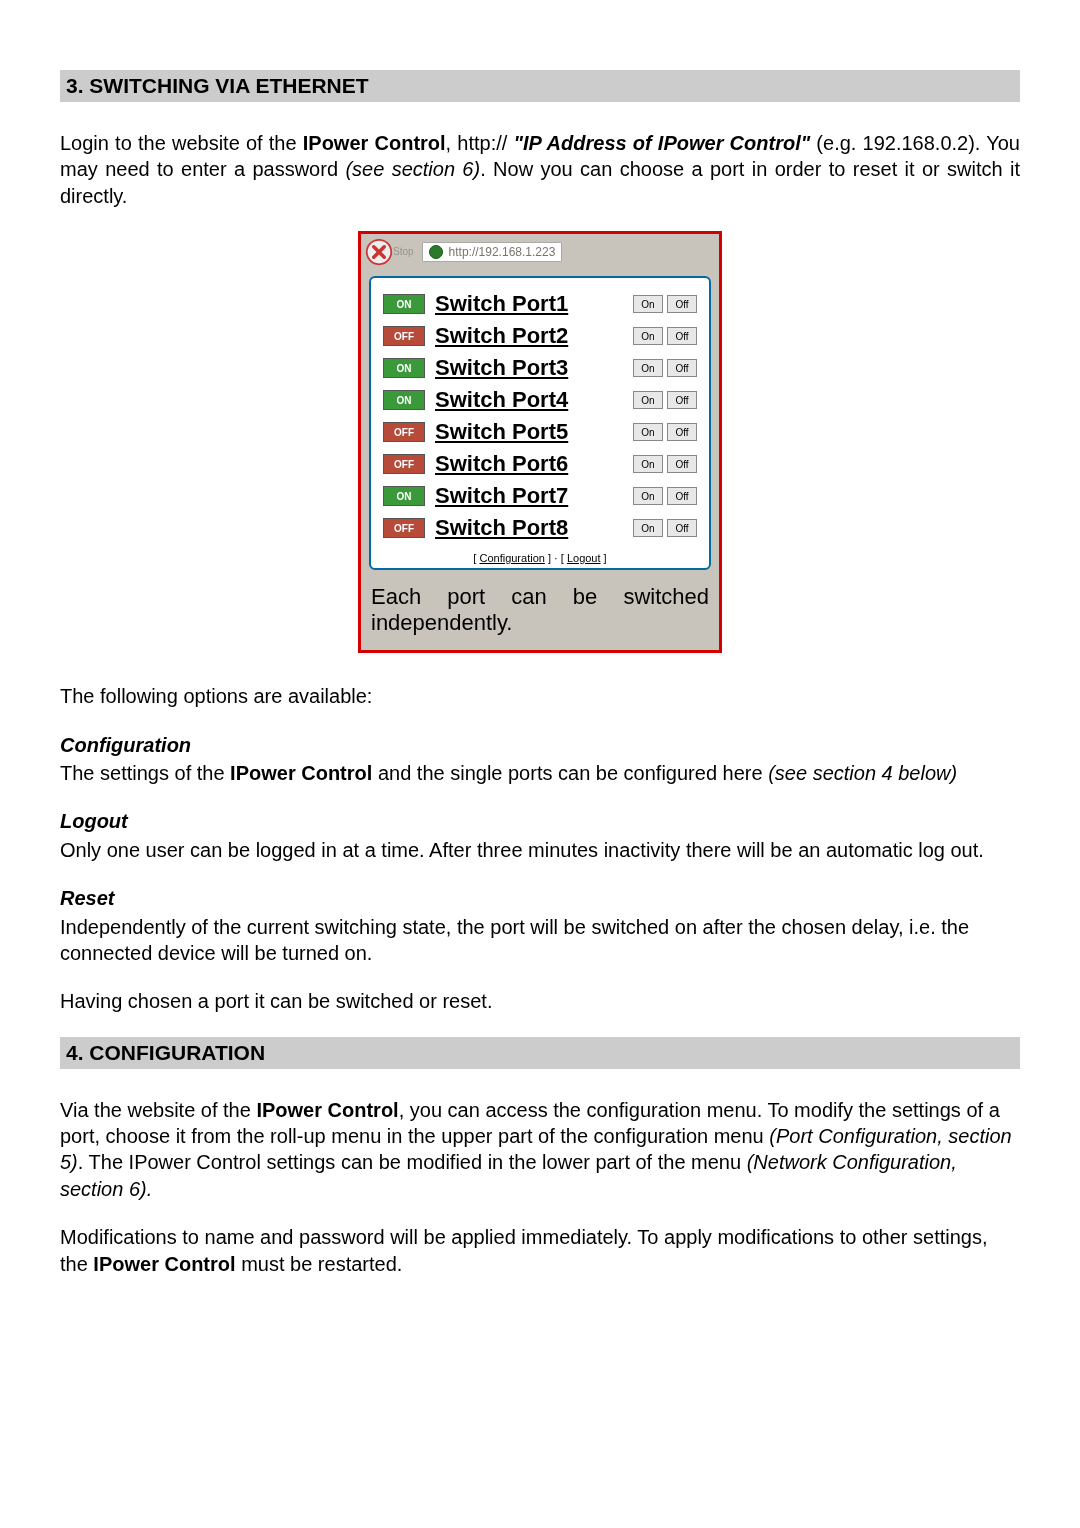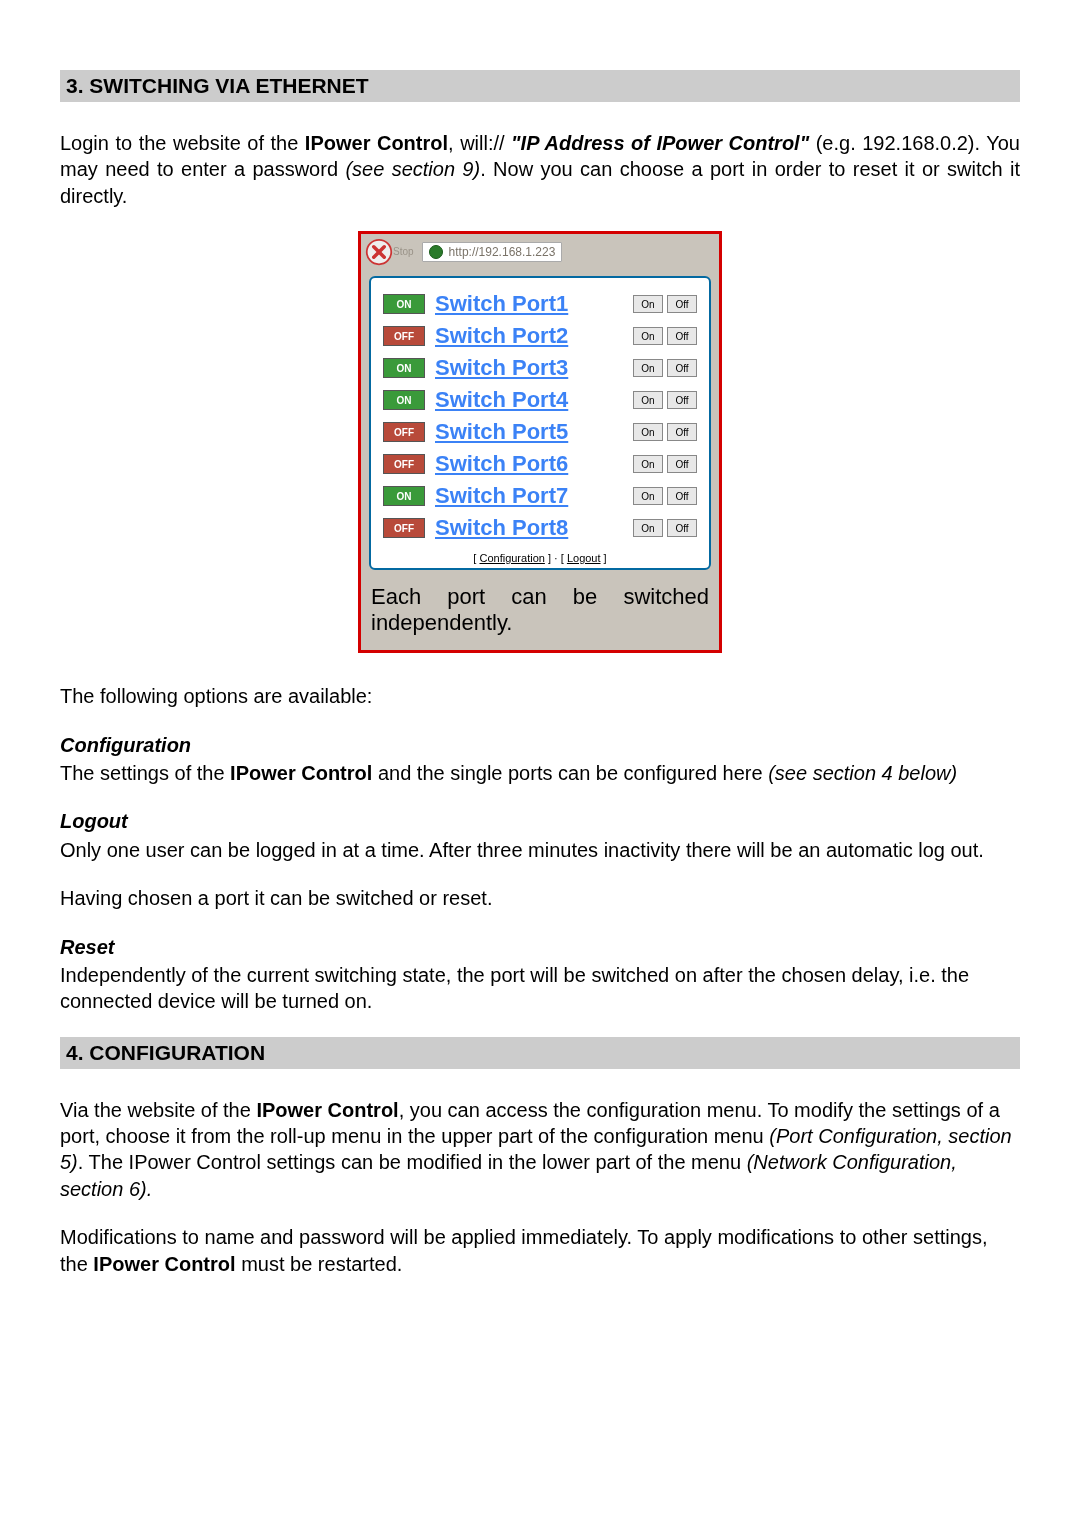--- a/index.html
+++ b/index.html
@@ -91,21 +91,21 @@
     font-size:10px; font-weight:bold;
     color:#fff;
     border:1px solid #555;
     margin-right:10px;
     font-family: Arial, sans-serif;
   }
   .badge.on  { background:#3a9a3a; }
   .badge.off { background:#b84a3a; }
   .portname {
     flex:1;
-    color:#3b82f6;
+    color:#000000;
     font-weight:bold;
     font-size:22px;
     text-decoration:underline;
     font-family: Arial, sans-serif;
   }
   .btn {
     width:28px; height:16px;
     font-size:10px;
     display:flex; align-items:center; justify-content:center;
     background:#e8e8e8;
@@ -130,21 +130,21 @@
   }
 </style>
 </head>
 <body>
 
 <div class="page">
 
   <div class="section-header">3. SWITCHING VIA ETHERNET</div>
 
   <p class="para justify">
-    <span>Login to the website of the </span><span class="bold">IPower Control</span><span>, will:// </span><span class="bolditalic">"IP Address of IPower Control"</span><span> (e.g. 192.168.0.2). You may need to enter a password </span><span class="italic">(see section 9)</span><span>. Now you can choose a port in order to reset it or switch it directly.</span>
+    <span>Login to the website of the </span><span class="bold">IPower Control</span><span>, http:// </span><span class="bolditalic">"IP Address of IPower Control"</span><span> (e.g. 192.168.0.2). You may need to enter a password </span><span class="italic">(see section 6)</span><span>. Now you can choose a port in order to reset it or switch it directly.</span>
   </p>
 
   <div class="figure">
     <div class="browser-bar">
       <div class="stop-icon-wrap">
         <span class="stop-icon">
           <svg viewBox="0 0 32 32">
             <circle cx="16" cy="16" r="14" fill="#eee" stroke="#c33" stroke-width="2"></circle>
             <line x1="10" y1="10" x2="22" y2="22" stroke="#c33" stroke-width="4" stroke-linecap="round"></line>
             <line x1="22" y1="10" x2="10" y2="22" stroke="#c33" stroke-width="4" stroke-linecap="round"></line>
@@ -222,27 +222,27 @@
   <p class="para">
     <span class="bolditalic subhead" style="display:block;">Configuration</span>
     <span>The settings of the </span><span class="bold">IPower Control</span><span> and the single ports can be configured here </span><span class="italic">(see section 4 below)</span>
   </p>
 
   <p class="para justify">
     <span class="bolditalic subhead" style="display:block;">Logout</span>
     <span>Only one user can be logged in at a time. After three minutes inactivity there will be an automatic log out.</span>
   </p>
 
-  <p class="para">Having chosen a port it can be switched or reset.</p>
-
   <p class="para">
     <span class="bolditalic subhead" style="display:block;">Reset</span>
     <span>Independently of the current switching state, the port will be switched on after the chosen delay, i.e. the connected device will be turned on.</span>
   </p>
 
+  <p class="para">Having chosen a port it can be switched or reset.</p>
+
   <div class="section-header">4. CONFIGURATION</div>
 
   <p class="para">
     <span>Via the website of the </span><span class="bold">IPower Control</span><span>, you can access the configuration menu. To modify the settings of a port, choose it from the roll-up menu in the upper part of the configuration menu </span><span class="italic">(Port Configuration, section 5)</span><span>. The IPower Control settings can be modified in the lower part of the menu </span><span class="italic">(Network Configuration, section 6).</span>
   </p>
 
   <p class="para">
     <span>Modifications to name and password will be applied immediately. To apply modifications to other settings, the </span><span class="bold">IPower Control</span><span> must be restarted.</span>
   </p>
 

